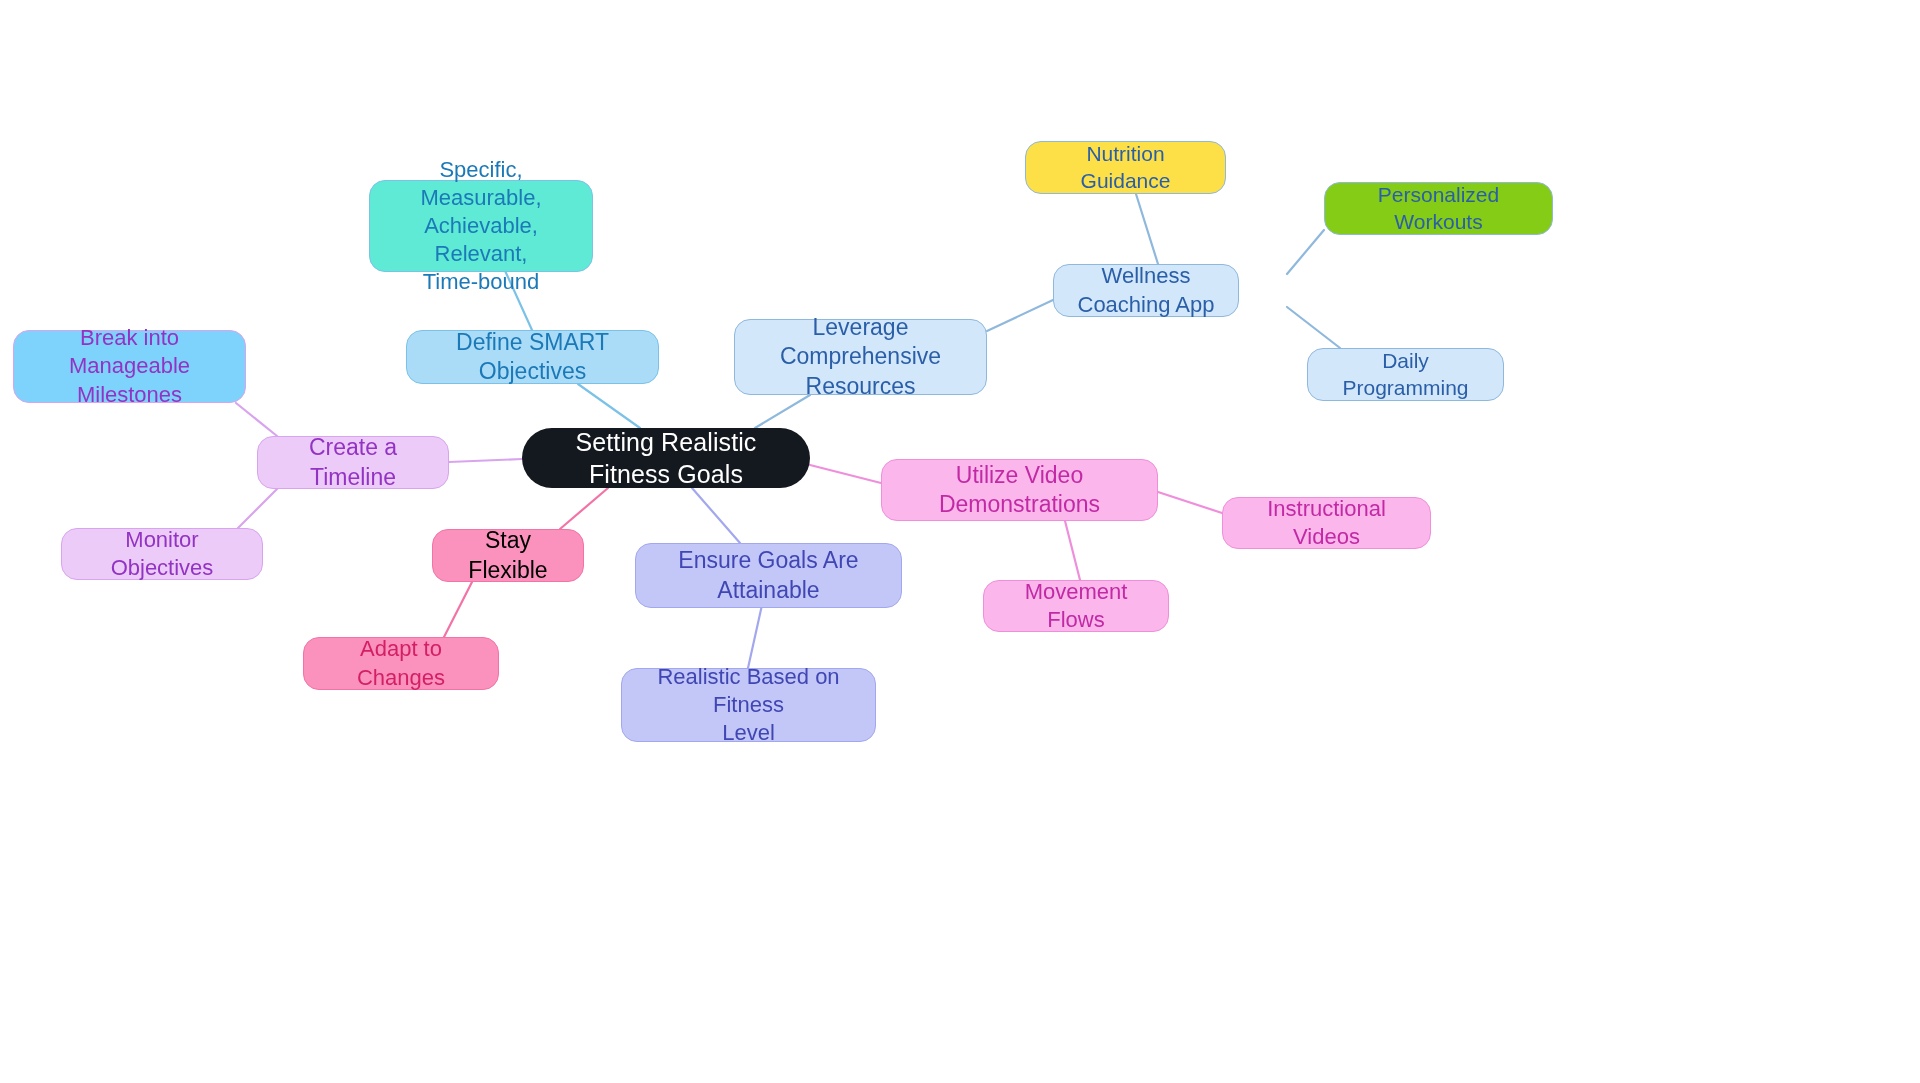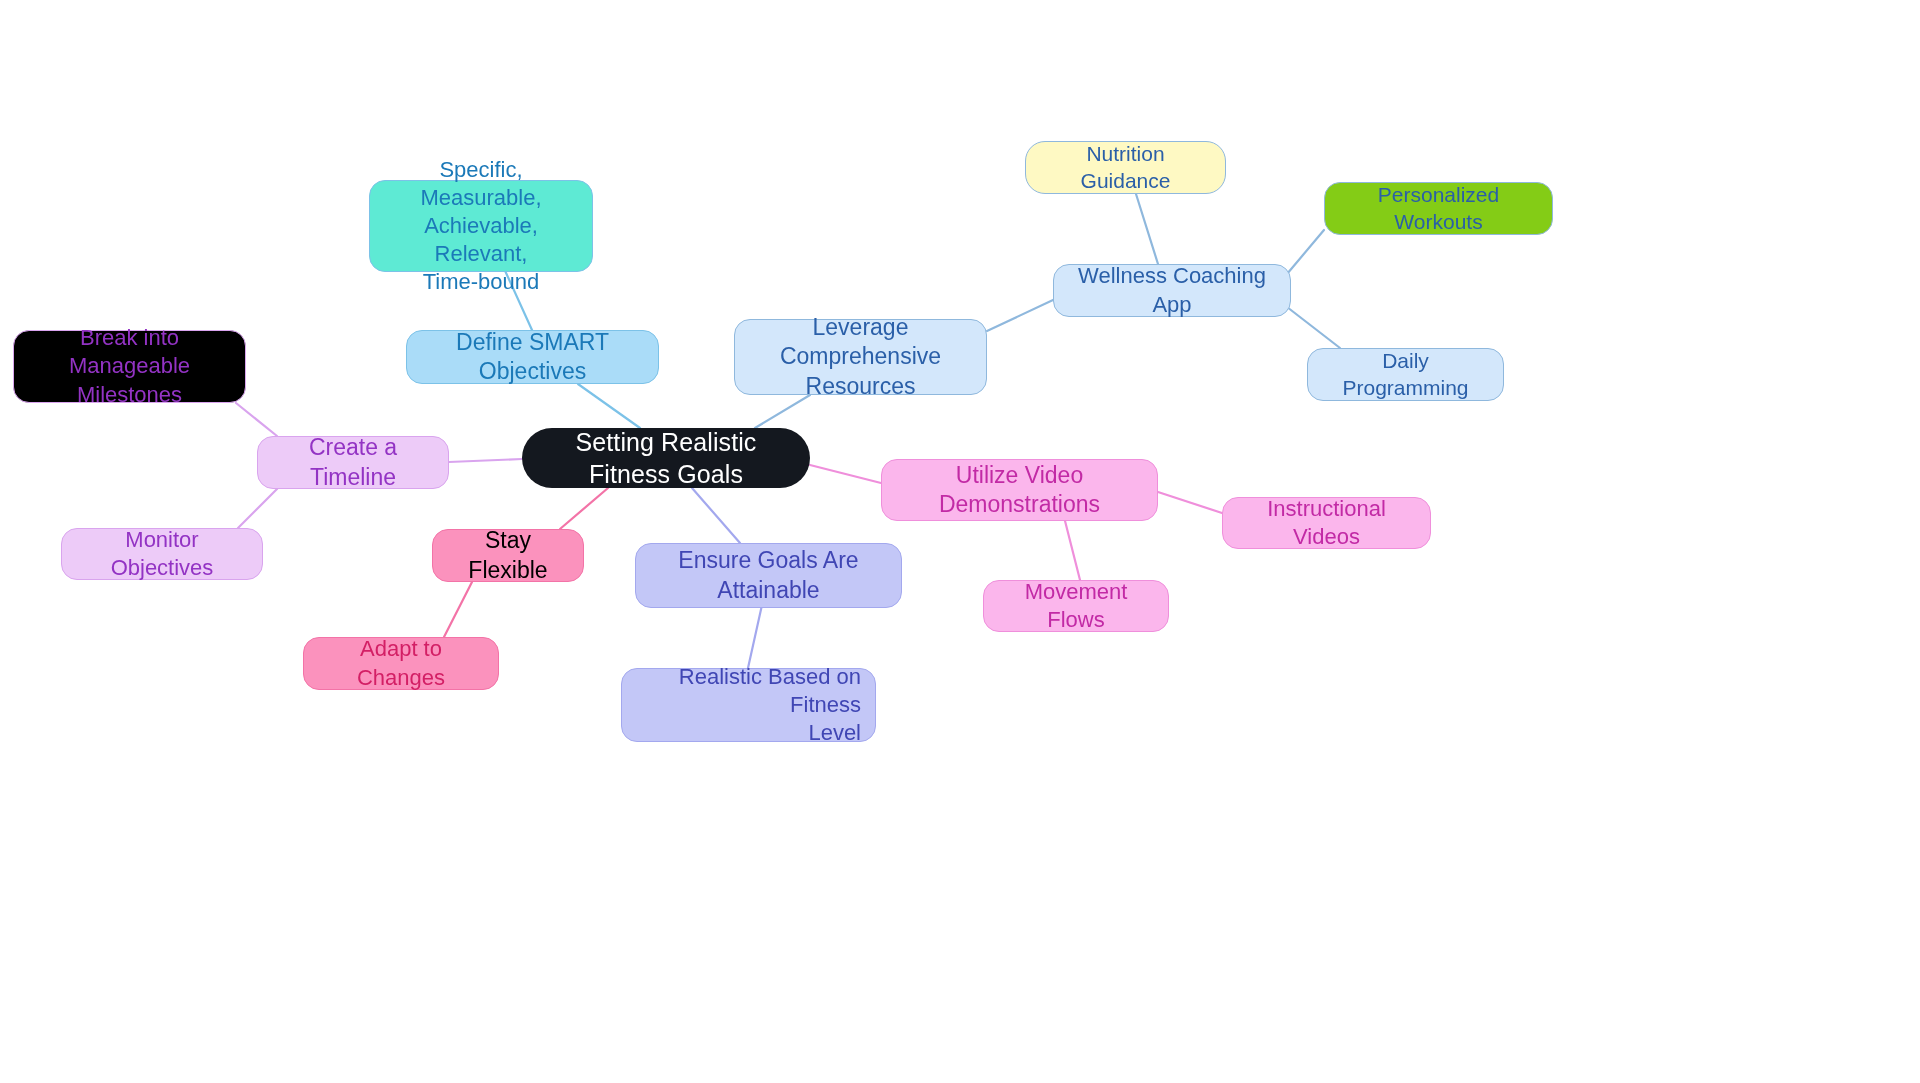--- a/index.html
+++ b/index.html
@@ -71,30 +71,30 @@
       <line x1="764" y1="596" x2="748" y2="668" stroke="#a3a8ee" stroke-width="2.2" stroke-linecap="round"></line>
     </svg>
   <div id="nodes">
       <div class="node root" style="left: 522px; top: 428px; width: 288px; height: 60px; background: rgb(20, 24, 31); color: rgb(255, 255, 255); border-color: rgb(20, 24, 31); border-radius: 30px;"><span>Setting Realistic Fitness Goals</span></div>
       <div class="node lvl2" style="left: 369px; top: 180px; width: 224px; height: 92px; background: #5eead4; color: rgb(27, 121, 184); border-color: rgb(124, 194, 232);"><span>Specific, Measurable,
 Achievable, Relevant,
 Time-bound</span></div>
       <div class="node lvl1" style="left: 406px; top: 330px; width: 253px; height: 54px; background: rgb(170, 220, 248); color: rgb(27, 121, 184); border-color: rgb(124, 194, 232);"><span>Define SMART Objectives</span></div>
       <div class="node lvl1" style="left: 734px; top: 319px; width: 253px; height: 76px; background: rgb(211, 231, 251); color: rgb(42, 95, 168); border-color: rgb(143, 184, 221);"><span>Leverage Comprehensive
 Resources</span></div>
-      <div class="node lvl2" style="left: 1053px; top: 264px; width: 238px; height: 53px; background: rgb(211, 231, 251); color: rgb(42, 95, 168); border-color: rgb(143, 184, 221);"><span>Wellness Coaching App</span></div>
-      <div class="node lvl3" style="left: 1025px; top: 141px; width: 201px; height: 53px; background: #fef9c3; color: rgb(42, 95, 168); border-color: rgb(143, 184, 221); border-radius: 20px;"><span>Nutrition Guidance</span></div>
+      <div class="node lvl2" style="left: 1053px; top: 264px; width: 186px; height: 53px; background: rgb(211, 231, 251); color: rgb(42, 95, 168); border-color: rgb(143, 184, 221);"><span>Wellness Coaching App</span></div>
+      <div class="node lvl3" style="left: 1025px; top: 141px; width: 201px; height: 53px; background: #fde047; color: rgb(42, 95, 168); border-color: rgb(143, 184, 221);"><span>Nutrition Guidance</span></div>
       <div class="node lvl3" style="left: 1324px; top: 182px; width: 229px; height: 53px; background: #84cc16; color: rgb(42, 95, 168); border-color: rgb(143, 184, 221);"><span>Personalized Workouts</span></div>
       <div class="node lvl3" style="left: 1307px; top: 348px; width: 197px; height: 53px; background: rgb(211, 231, 251); color: rgb(42, 95, 168); border-color: rgb(143, 184, 221);"><span>Daily Programming</span></div>
       <div class="node lvl1" style="left: 881px; top: 459px; width: 277px; height: 62px; background: rgb(251, 182, 236); color: rgb(194, 42, 165); border-color: rgb(239, 143, 219);"><span>Utilize Video Demonstrations</span></div>
       <div class="node lvl2" style="left: 1222px; top: 497px; width: 209px; height: 52px; background: rgb(251, 182, 236); color: rgb(194, 42, 165); border-color: rgb(239, 143, 219);"><span>Instructional Videos</span></div>
       <div class="node lvl2" style="left: 983px; top: 580px; width: 186px; height: 52px; background: rgb(251, 182, 236); color: rgb(194, 42, 165); border-color: rgb(239, 143, 219);"><span>Movement Flows</span></div>
       <div class="node lvl1" style="left: 257px; top: 436px; width: 192px; height: 53px; background: rgb(237, 203, 248); color: rgb(147, 51, 196); border-color: rgb(217, 164, 238);"><span>Create a Timeline</span></div>
-      <div class="node lvl2" style="left: 13px; top: 330px; width: 233px; height: 73px; background: #000000; color: rgb(147, 51, 196); border-color: rgb(217, 164, 238);"><span>Break into Manageable
+      <div class="node lvl2" style="left: 13px; top: 330px; width: 233px; height: 73px; background: #7dd3fc; color: rgb(147, 51, 196); border-color: rgb(217, 164, 238);"><span>Break into Manageable
 Milestones</span></div>
       <div class="node lvl2" style="left: 61px; top: 528px; width: 202px; height: 52px; background: rgb(237, 203, 248); color: rgb(147, 51, 196); border-color: rgb(217, 164, 238);"><span>Monitor Objectives</span></div>
       <div class="node lvl1" style="left: 432px; top: 529px; width: 152px; height: 53px; background: rgb(251, 146, 189); color: #000000; border-color: rgb(243, 115, 167);"><span>Stay Flexible</span></div>
       <div class="node lvl2" style="left: 303px; top: 637px; width: 196px; height: 53px; background: rgb(251, 146, 189); color: rgb(211, 31, 101); border-color: rgb(243, 115, 167);"><span>Adapt to Changes</span></div>
       <div class="node lvl1" style="left: 635px; top: 543px; width: 267px; height: 65px; background: rgb(195, 199, 247); color: rgb(64, 70, 180); border-color: rgb(163, 168, 238);"><span>Ensure Goals Are Attainable</span></div>
-      <div class="node lvl2" style="left: 621px; top: 668px; width: 255px; height: 74px; background: rgb(195, 199, 247); color: rgb(64, 70, 180); border-color: rgb(163, 168, 238); text-align: right;"><span>Realistic Based on Fitness
+      <div class="node lvl2" style="left: 621px; top: 668px; width: 255px; height: 74px; background: rgb(195, 199, 247); color: rgb(64, 70, 180); border-color: rgb(163, 168, 238);"><span>Realistic Based on Fitness
 Level</span></div>
     </div>
 </div>
 
 </body></html>

